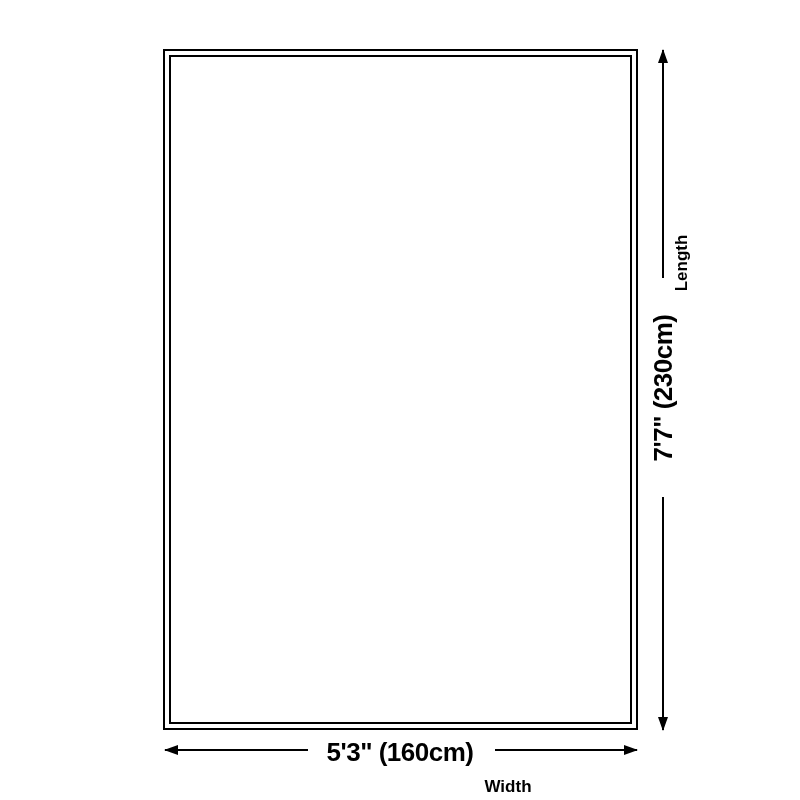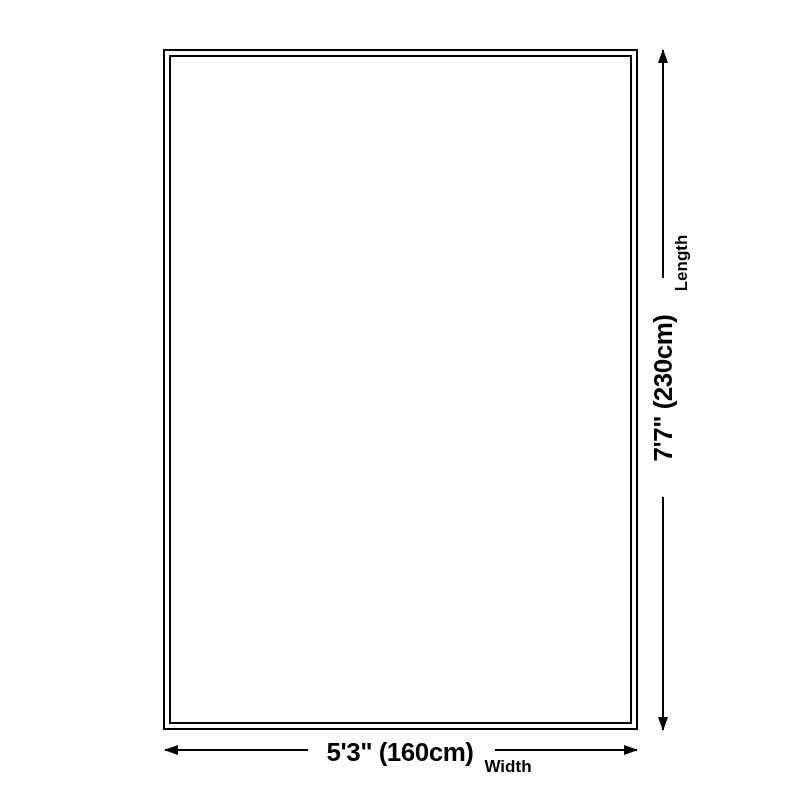--- a/index.html
+++ b/index.html
@@ -85,21 +85,21 @@
   }
   .length-label {
     left: 681px; top: 263px;
     transform: translate(-50%, -50%) rotate(-90deg);
   }
   .width-value {
     left: 400px; top: 752px;
     transform: translate(-50%, -50%);
   }
   .width-label {
-    left: 508px; top: 766px;
+    left: 508px; top: 786px;
     transform: translate(-50%, -50%);
   }
 </style>
 </head>
 <body>
 
 <div class="canvas">
 
   <div class="rect-outer">
     <div class="rect-inner"></div>

